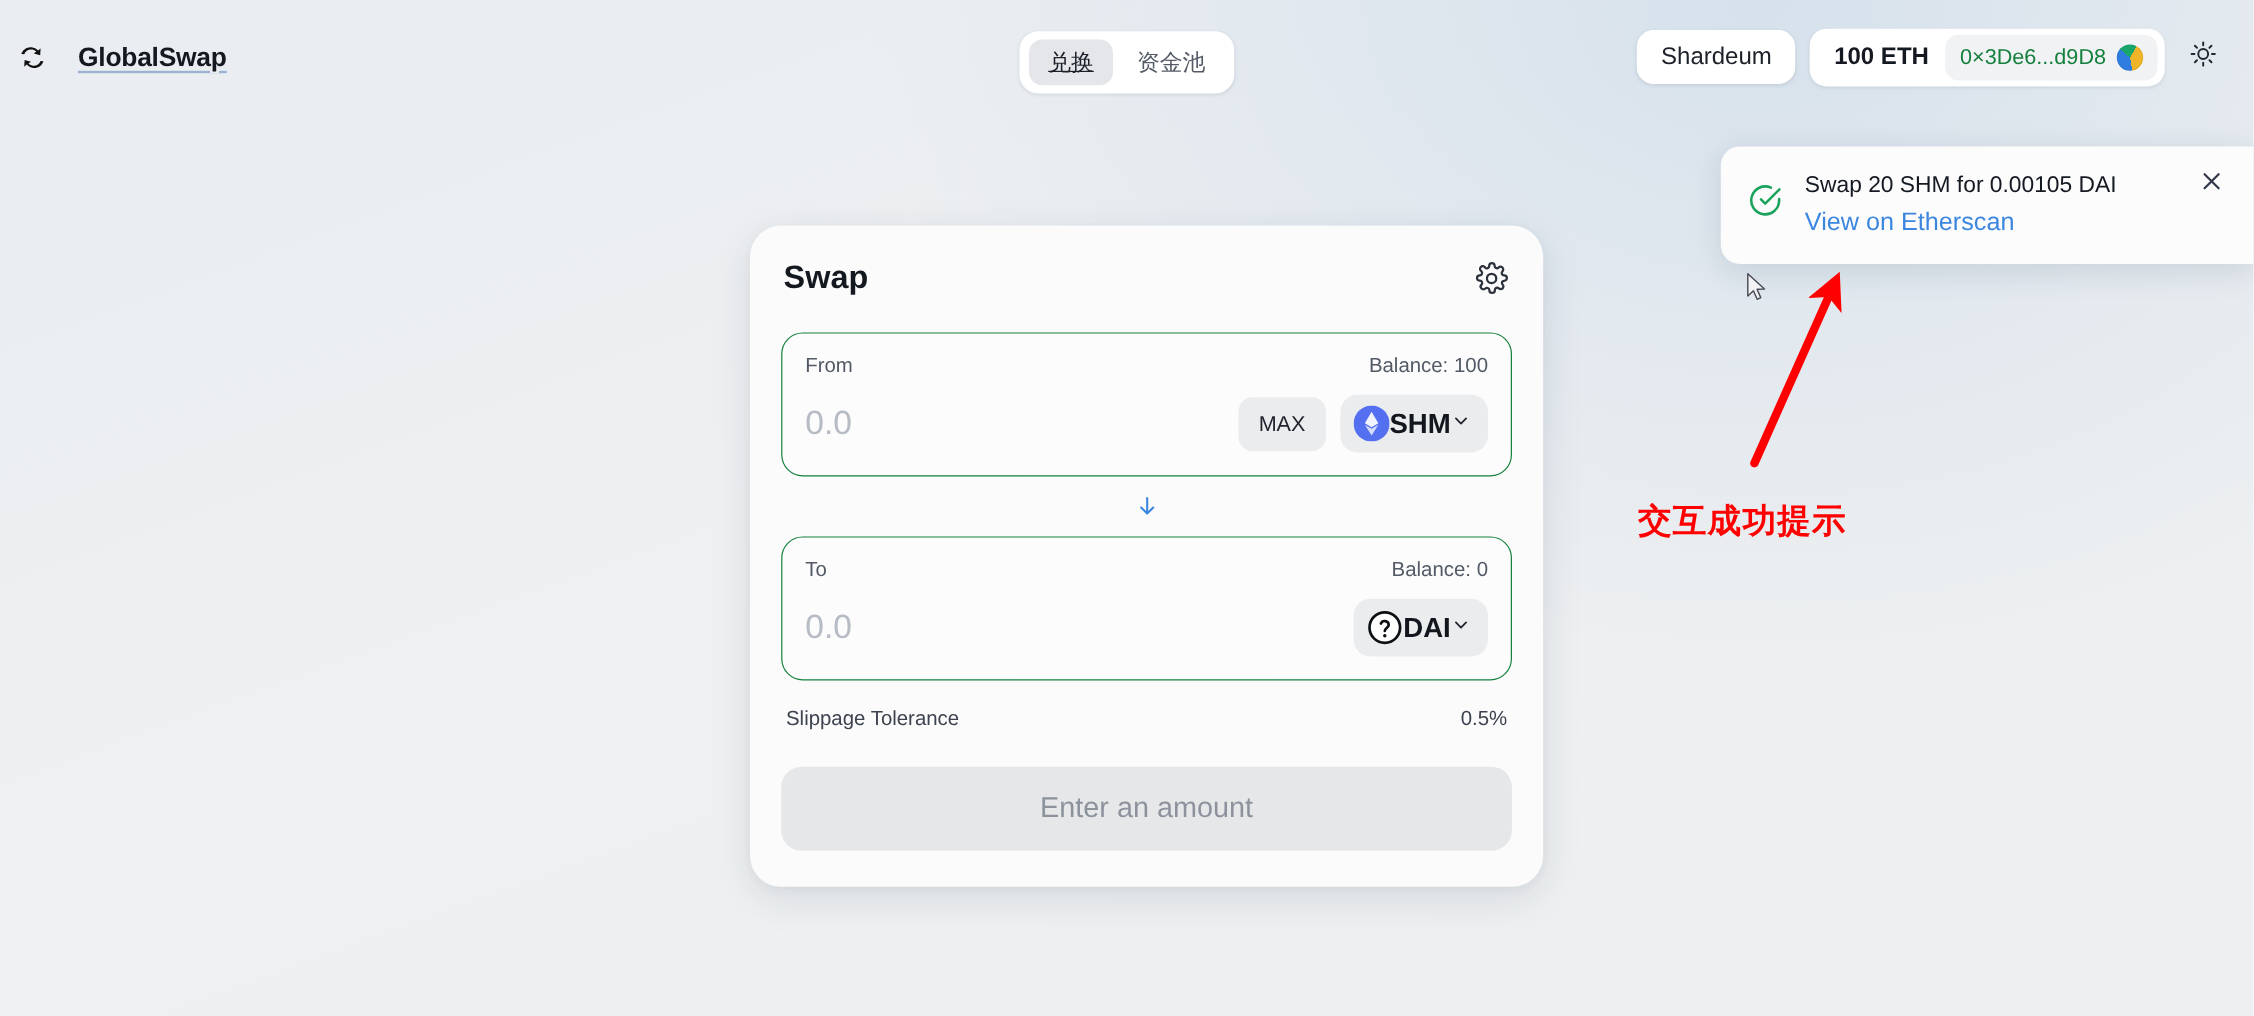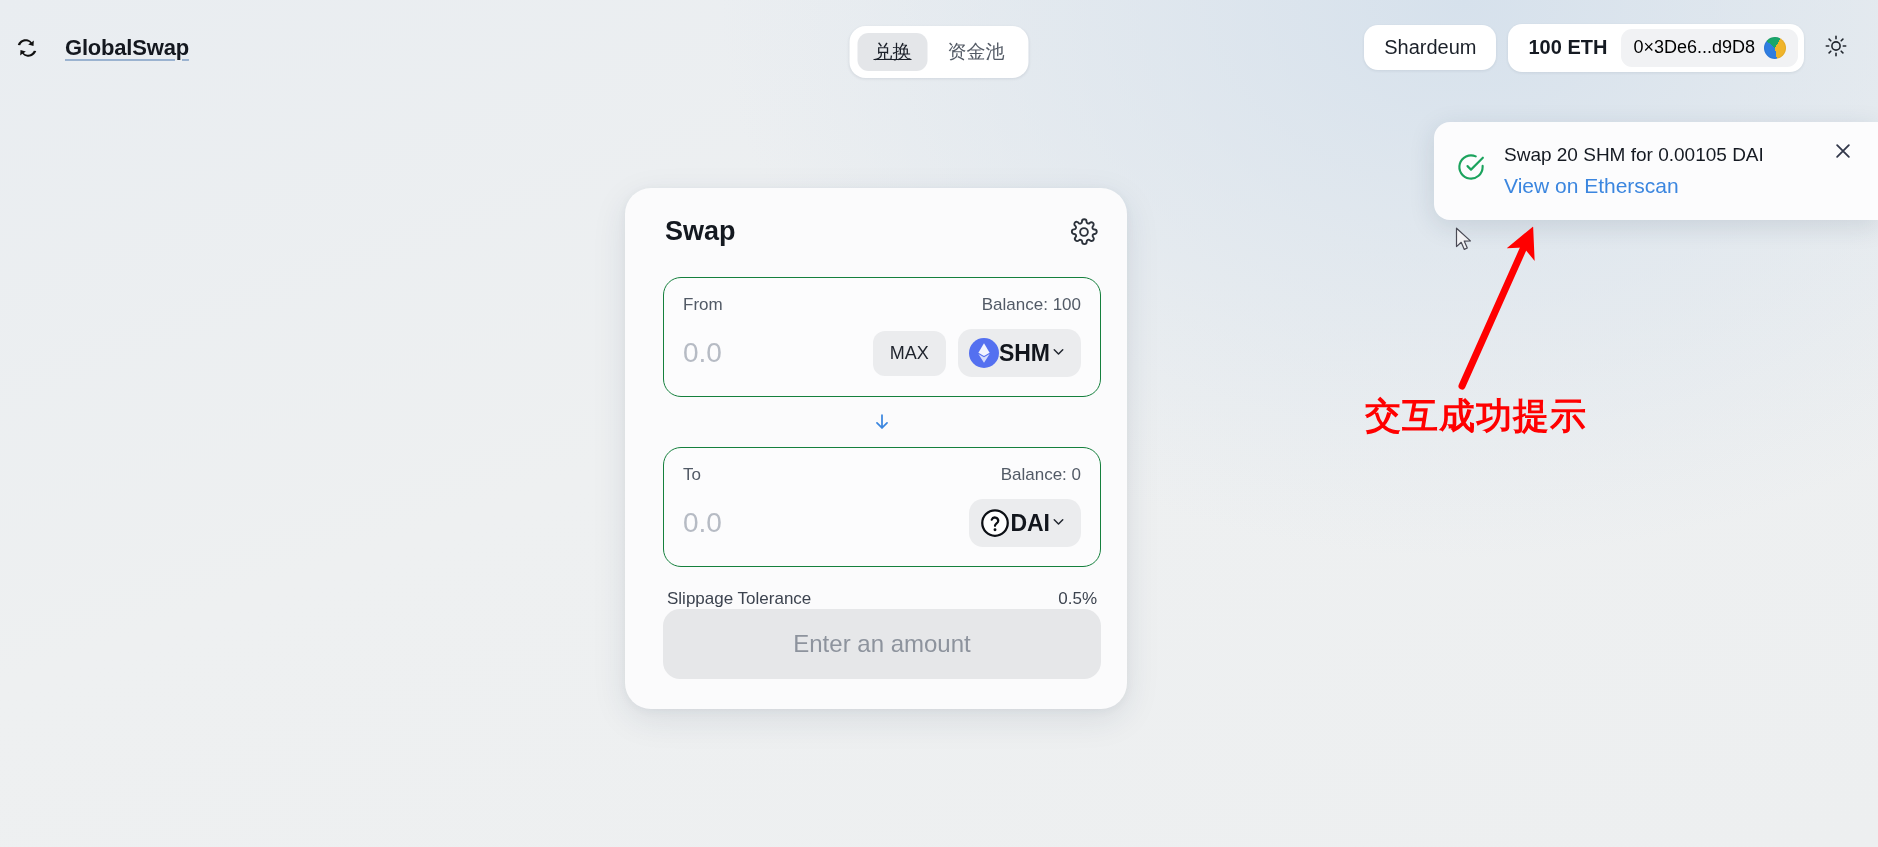--- a/index.html
+++ b/index.html
@@ -109,21 +109,21 @@
     white-space: nowrap;
   }
   .addr-pill {
     display: flex;
     align-items: center;
     gap: 9px;
     background: #f1f2f4;
     border-radius: 11px;
     padding: 8px 12px;
     font-size: 18px;
-    color: #000000;
+    color: #15803d;
     cursor: pointer;
     white-space: nowrap;
   }
   .avatar {
     width: 22px; height: 22px;
     border-radius: 50%;
     background:
       conic-gradient(from 200deg,
         #2f7de1 0deg 110deg,
         #19a66b 110deg 190deg,
@@ -137,24 +137,24 @@
     display: flex; align-items: center; justify-content: center;
     cursor: pointer;
     flex: 0 0 auto;
   }
 
   
   .swap-card {
     position: absolute;
     left: 625px;
     top: 188px;
-    width: 502px;
+    width: 661px;
     background: #fbfbfc;
     border-radius: 26px;
-    padding: 26px 26px 30px 38px;
+    padding: 26px 26px 30px 26px;
     box-shadow: 0 10px 34px rgba(33,52,80,0.10), 0 2px 8px rgba(33,52,80,0.05);
   }
   .card-head {
     display: flex;
     align-items: center;
     justify-content: space-between;
     padding: 2px 2px 0 2px;
   }
   .card-title { font-size: 27px; font-weight: bold; color: #141920; }
   .gear-btn { width: 30px; height: 30px; cursor: pointer; display: block; }
@@ -226,21 +226,21 @@
   .slippage-row {
     display: flex;
     justify-content: space-between;
     align-items: center;
     font-size: 17px;
     color: #3c434f;
     padding: 22px 4px 0 4px;
   }
 
   .action-btn {
-    margin-top: 0;
+    margin-top: 30px;
     width: 100%;
     background: #e6e7e9;
     border: none;
     border-radius: 17px;
     padding: 21px 0;
     font-family: "Liberation Sans", sans-serif;
     font-size: 24px;
     color: #8d939d;
     cursor: default;
   }
@@ -283,22 +283,22 @@
 
   
   .annotation-layer {
     position: absolute;
     inset: 0;
     pointer-events: none;
   }
   .annot-text {
     position: absolute;
     left: 1365px;
-    top: 392px;
-    font-size: 36px;
+    top: 415px;
+    font-size: 28px;
     font-weight: bold;
     color: #ff0000;
     letter-spacing: 1px;
     white-space: nowrap;
   }
   .cursor {
     position: absolute;
     left: 1455px;
     top: 227px;
   }

